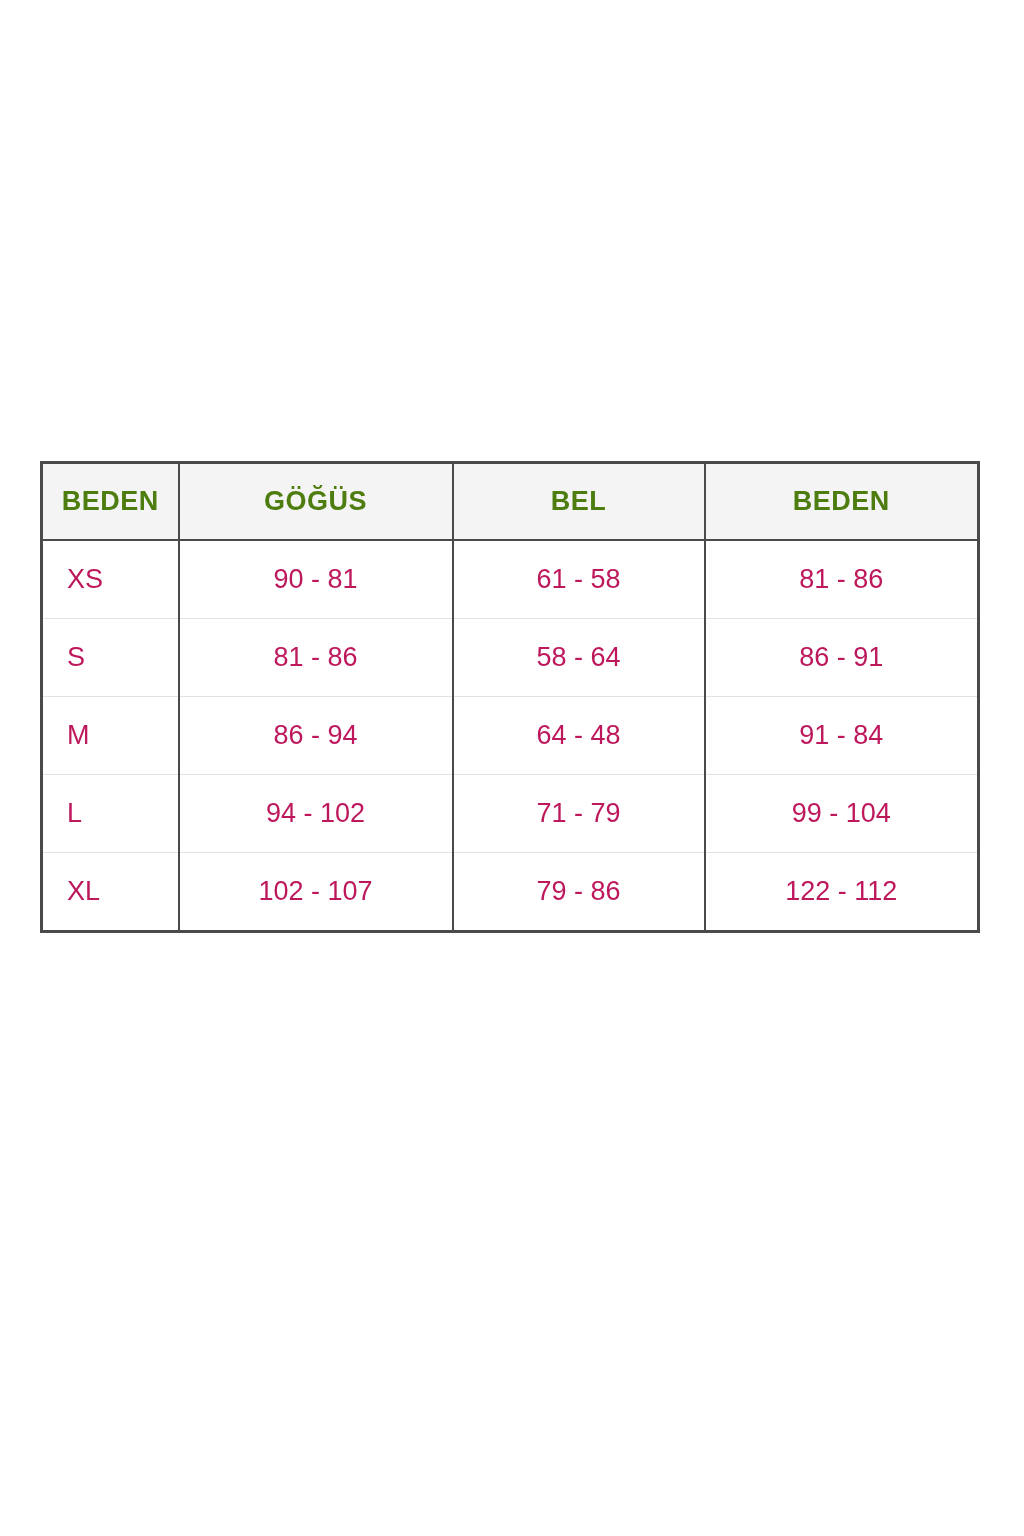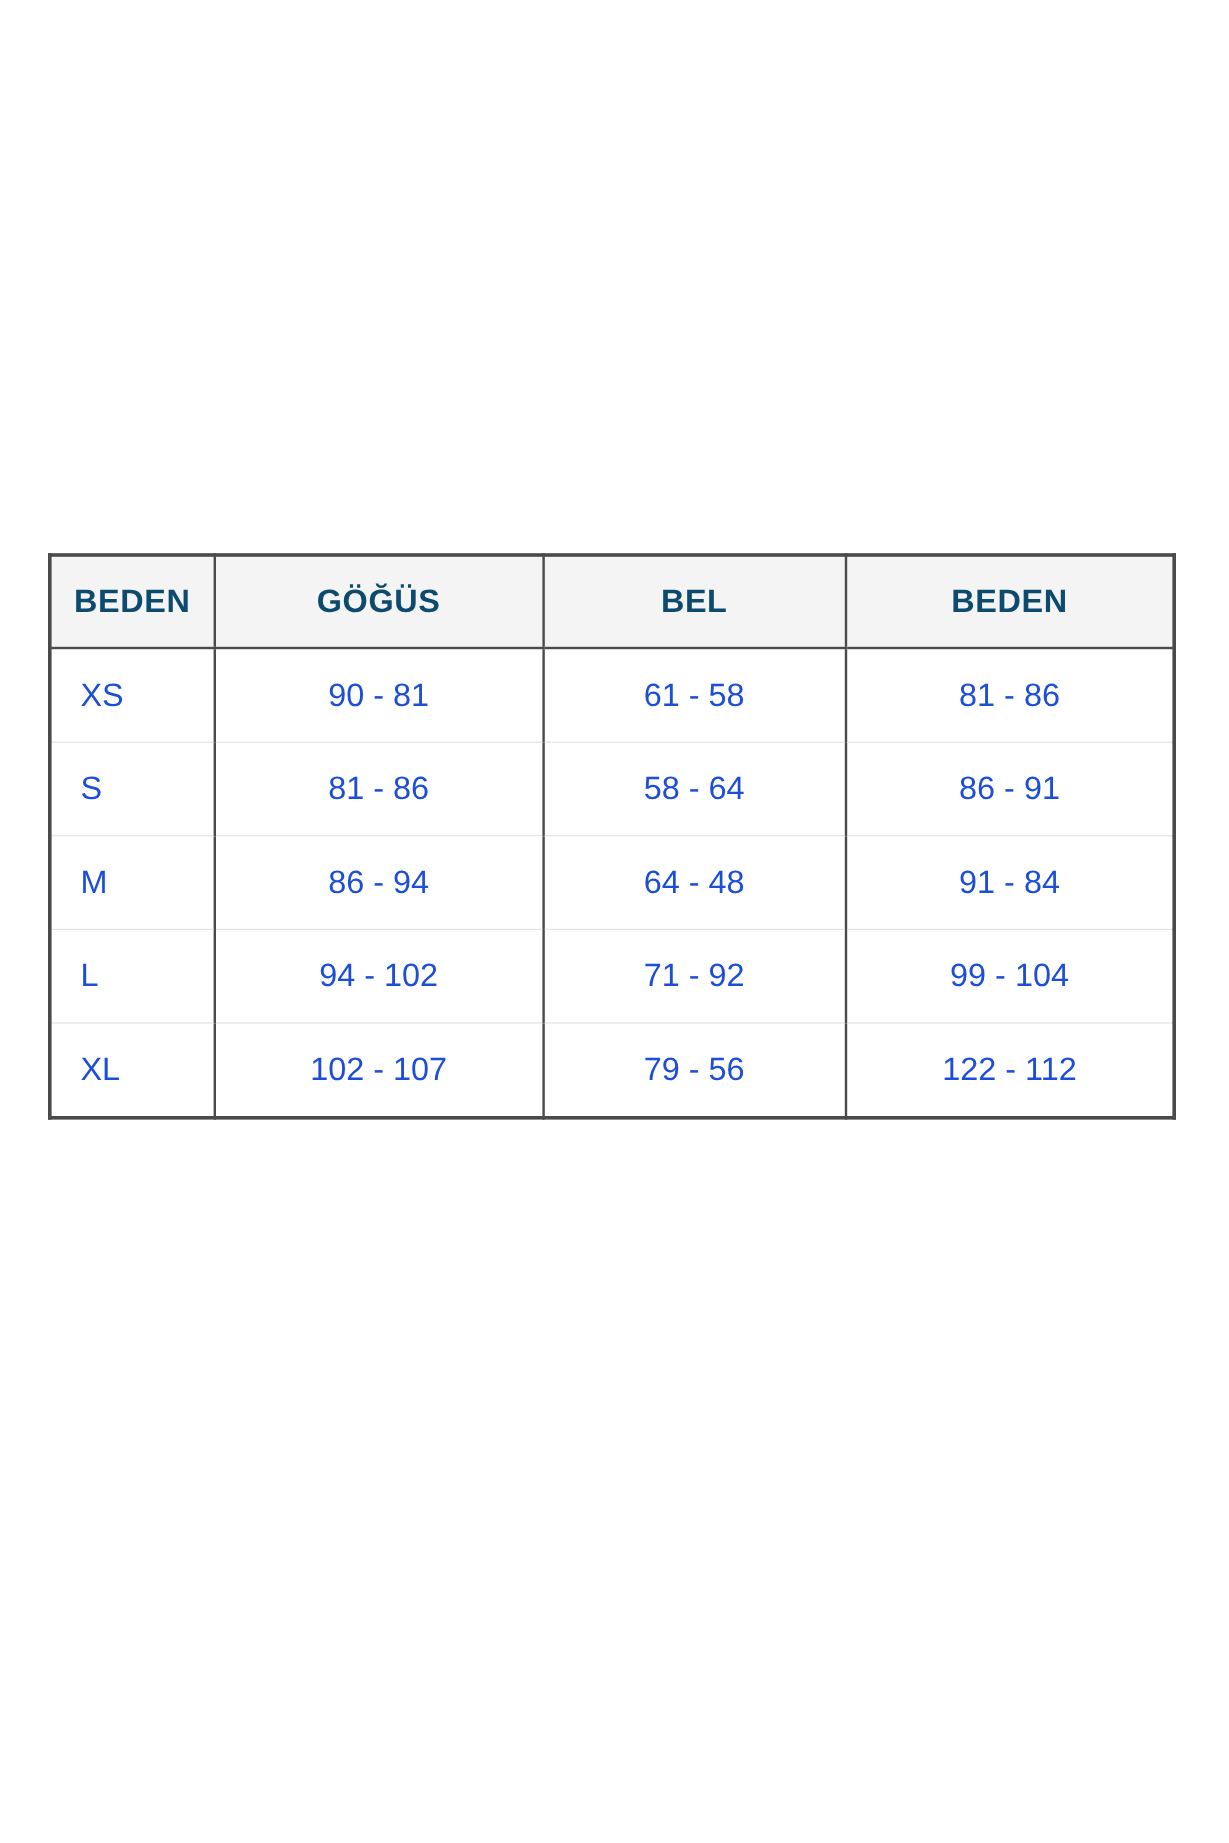--- a/index.html
+++ b/index.html
@@ -28,34 +28,34 @@
     border: 3px solid #4a4a4a;
   }
   col.c-size  { width: 137px; }
   col.c-chest { width: 274px; }
   col.c-waist { width: 252px; }
   col.c-hips  { width: 274px; }
 
   .size-table th {
     height: 75px;
     background: #f4f4f4;
-    color: #0c4a6e;
+    color: #4d7c0f;
     font-size: 27px;
     font-weight: bold;
     letter-spacing: 0.5px;
     text-align: center;
     border-left: 2px solid #4a4a4a;
     border-bottom: 2px solid #4a4a4a;
     padding: 0;
   }
   .size-table th:first-child { border-left: none; }
 
   .size-table td {
     height: 77px;
-    color: #1d4ed8;
+    color: #be185d;
     font-size: 27px;
     text-align: center;
     background: #ffffff;
     border-left: 2px solid #4a4a4a;
     border-top: 1px solid #e3e3e3;
     padding: 0;
   }
   .size-table td:first-child { border-left: none; }
   .size-table tbody tr:first-child td { border-top: none; }
 
@@ -99,25 +99,25 @@
         </tr>
         <tr>
           <td class="size-col">M</td>
           <td>86 - 94</td>
           <td>64 - 48</td>
           <td>91 - 84</td>
         </tr>
         <tr>
           <td class="size-col">L</td>
           <td>94 - 102</td>
-          <td>71 - 92</td>
+          <td>71 - 79</td>
           <td>99 - 104</td>
         </tr>
         <tr>
           <td class="size-col">XL</td>
           <td>102 - 107</td>
-          <td>79 - 56</td>
+          <td>79 - 86</td>
           <td>122 - 112</td>
         </tr>
       </tbody>
     </table>
   </div>
 </div>
 
 </body></html>

